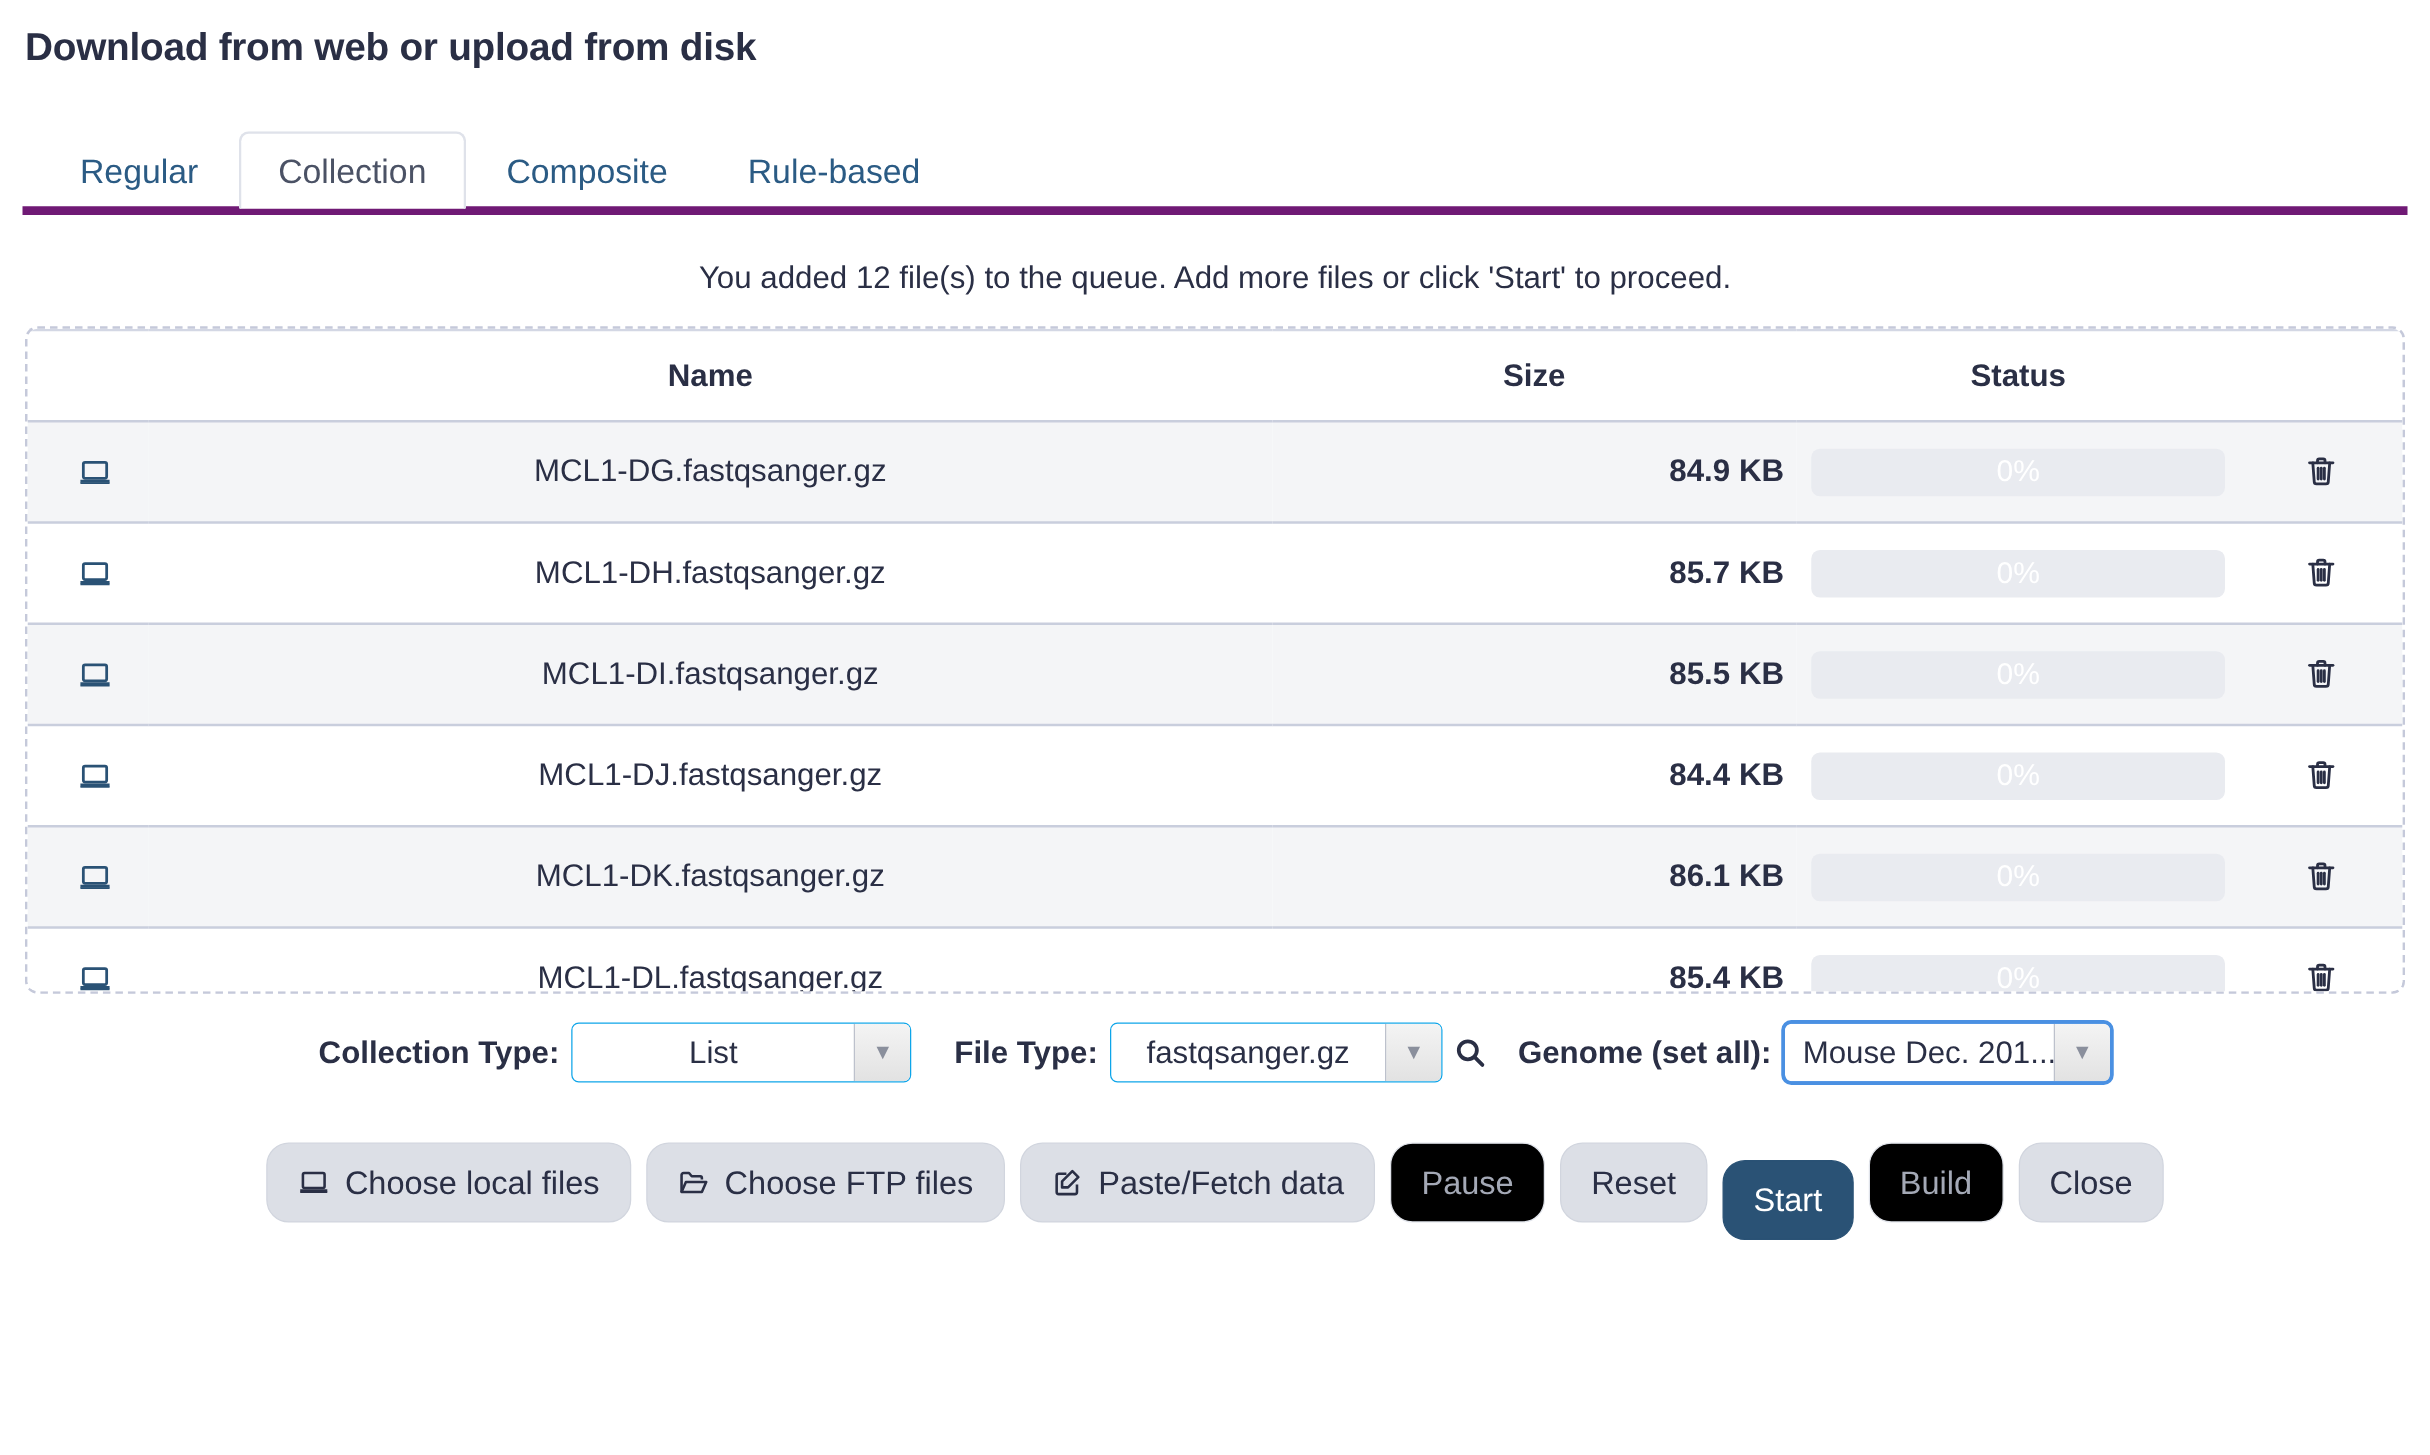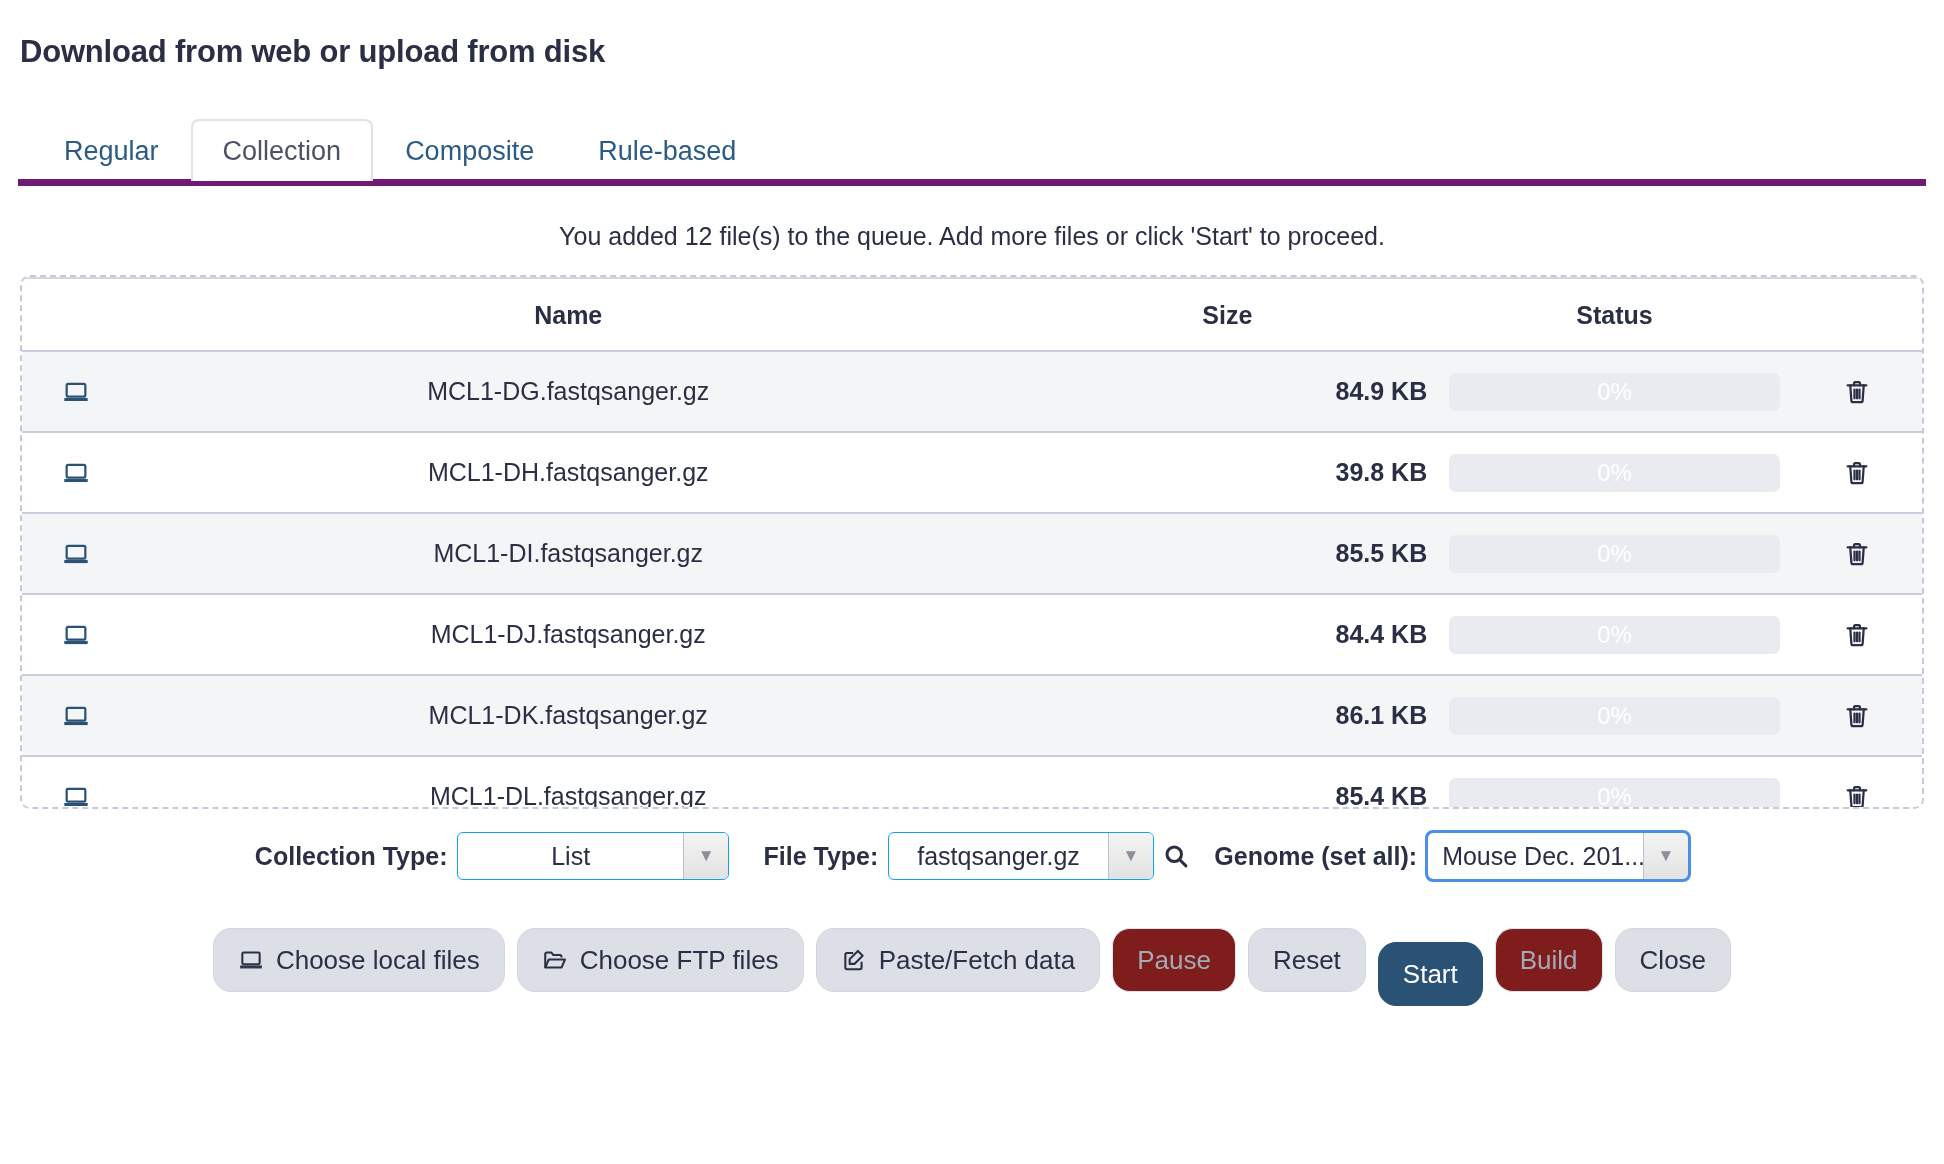--- a/index.html
+++ b/index.html
@@ -12,21 +12,21 @@
     background: #ffffff;
     font-family: "Liberation Sans", sans-serif;
     color: #2a2f45;
     overflow: hidden;
   }
 
   .page {
     position: relative;
     width: 1944px;
     height: 1164px;
-    padding: 14px 18px;
+    padding: 0 18px;
   }
 
   
   .dialog-title {
     font-size: 31px;
     font-weight: bold;
     color: #2a2f45;
     letter-spacing: -0.2px;
     padding: 20px 0 0 2px;
     margin: 0;
@@ -238,21 +238,21 @@
     display: inline-flex;
     align-items: center;
     gap: 12px;
     cursor: pointer;
     white-space: nowrap;
     line-height: 1;
   }
   .btn .bicon { display: inline-flex; line-height: 0; }
   .btn.disabled {
     color: #a4a9b6;
-    background: #7f1d1d;
+    background: #000000;
     border-color: #e0e3ea;
     cursor: default;
     text-align: right;
   }
   .btn.primary {
     background: #2a5275;
     border-color: #2a5275;
     color: #ffffff;
     margin-top: 29px;
   }
@@ -305,21 +305,21 @@
                     <line x1="14" y1="10" x2="14" y2="17"></line>
                   </svg></span></button></td>
           </tr>
           <tr>
             <td class="td-icon"><span class="bicon laptop-icon"><svg width="28" height="28" viewBox="0 0 24 24" fill="none" stroke="#2a5275" stroke-width="1.9" stroke-linejoin="round">
                   <rect x="4" y="5" width="16" height="11" rx="1.2"></rect>
                   <path d="M2 18.6h20v1.2H2z" fill="#2a5275" stroke="none"></path>
                   <line x1="2" y1="18" x2="22" y2="18"></line>
                 </svg></span></td>
             <td class="td-name">MCL1-DH.fastqsanger.gz</td>
-            <td class="td-size"><b>39.8</b> <span>KB</span></td>
+            <td class="td-size"><b>85.7</b> <span>KB</span></td>
             <td class="td-status">
               <div class="progress"><div class="bar" style="width: 0%;"></div><span class="pct">0%</span></div>
             </td>
             <td class="td-del"><button class="trash-btn"><span class="bicon"><svg width="30" height="30" viewBox="0 0 24 24" fill="none" stroke="#2a2f45" stroke-width="1.8" stroke-linejoin="round" stroke-linecap="round">
                     <path d="M4.5 6.6h15"></path>
                     <path d="M9.6 6.6V5.2c0-.6.5-1.1 1.1-1.1h2.6c.6 0 1.1.5 1.1 1.1v1.4"></path>
                     <path d="M6.6 6.6l.9 12.1c0 .8.7 1.4 1.5 1.4h6c.8 0 1.5-.6 1.5-1.4l.9-12.1"></path>
                     <line x1="10" y1="10" x2="10" y2="17"></line>
                     <line x1="12" y1="10" x2="12" y2="17"></line>
                     <line x1="14" y1="10" x2="14" y2="17"></line>

